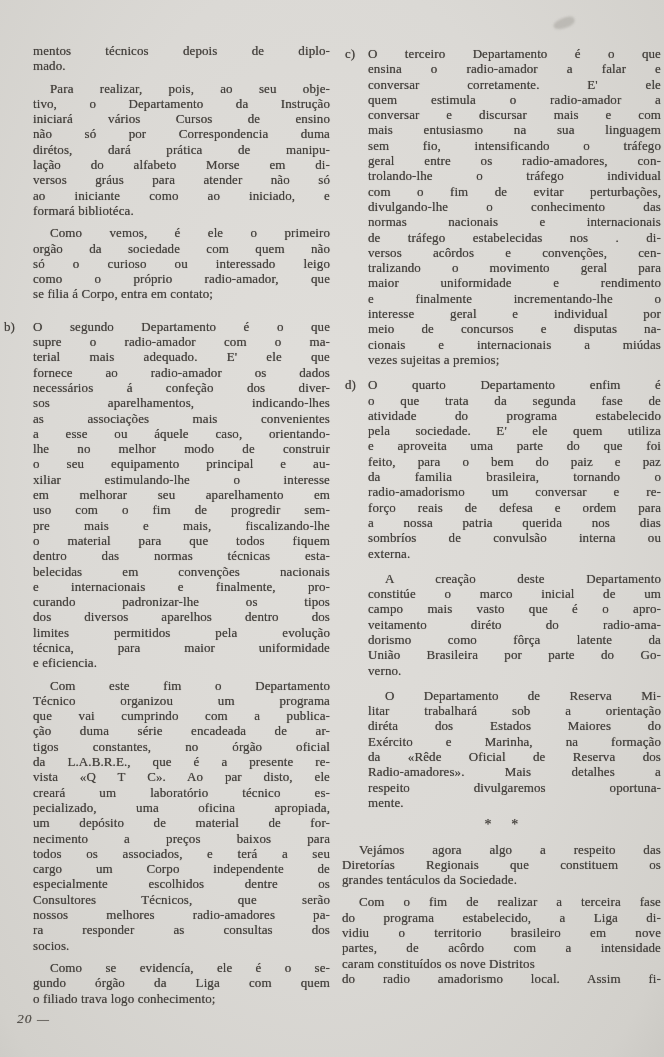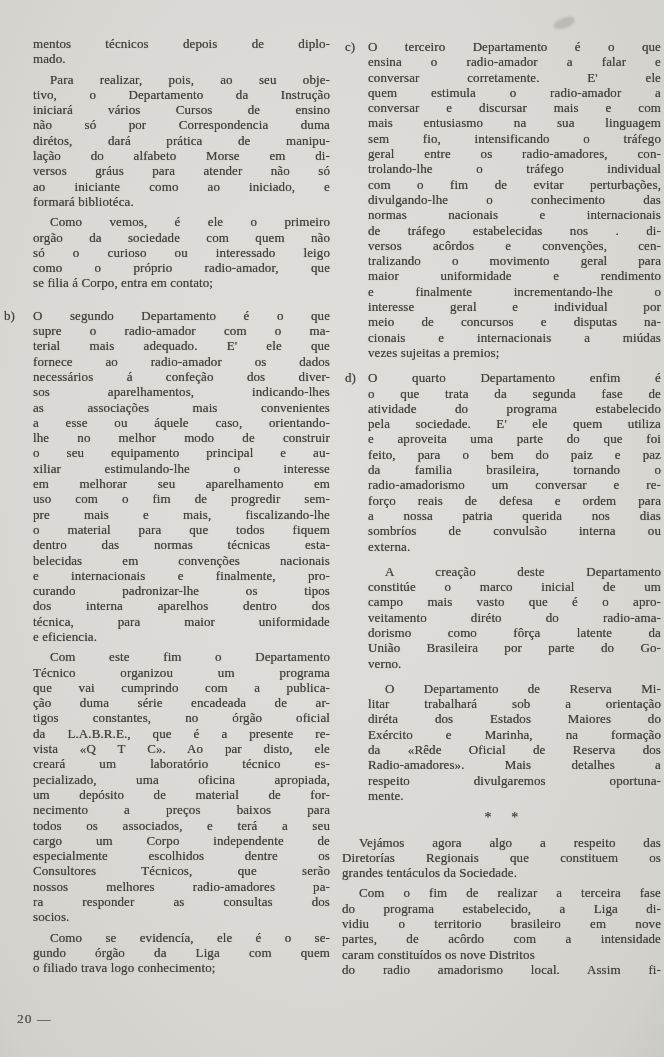--- a/index.html
+++ b/index.html
@@ -14,39 +14,40 @@
     color:#45423e;
   }
   .col{
     position:absolute;
     font-size:13px;line-height:15.3px;
     letter-spacing:.1px;
     text-shadow:0 0 .7px rgba(72,66,60,.75);
   }
   .col-left{left:33px;top:36px;width:297px;}
   .col-right{left:342px;top:39px;width:319px;}
-  .para{position:relative;margin:0 0 5px 0;}
+  .para{position:relative;margin:7px 0 5px 0;}
   .col-left .para.gap{margin-top:17px;}
   .col-right .para.gap{margin-top:10px;}
   .marker{position:absolute;top:0;}
   .col-left .marker{left:-29px;}
   .col-right .marker{left:3px;}
   .col-left .para.list .lines{margin-left:0;}
   .col-right .para.list .lines{margin-left:26px;}
   .line{text-align:justify;text-align-last:justify;}
   .line.last{text-align-last:left;}
   .line.fi{text-indent:17px;}
   .separator{
     text-align:center;word-spacing:16px;
     margin:7px 0 9px 0;font-size:14px;
   }
   .page-number{
     position:absolute;left:17px;top:1011px;
     font-size:13.5px;color:#54514c;letter-spacing:1px;
     text-shadow:0 0 .7px rgba(80,75,70,.7);
+    font-style:italic;
   }
   .smudge{
     position:absolute;left:553px;top:18px;width:22px;height:10px;
     border-radius:60% 40% 50% 50%;
     background:rgba(120,115,108,.28);
     transform:rotate(-18deg);
     filter:blur(1px);
   }
 </style>
 </head>
@@ -98,21 +99,22 @@
           <div class="line">o seu equipamento principal e au-</div>
           <div class="line">xiliar estimulando-lhe o interesse</div>
           <div class="line">em melhorar seu aparelhamento em</div>
           <div class="line">uso com o fim de progredir sem-</div>
           <div class="line">pre mais e mais, fiscalizando-lhe</div>
           <div class="line">o material para que todos fiquem</div>
           <div class="line">dentro das normas técnicas esta-</div>
           <div class="line">belecidas em convenções nacionais</div>
           <div class="line">e internacionais e finalmente, pro-</div>
           <div class="line">curando padronizar-lhe os tipos</div>
-          <div class="line">dos interna aparelhos dentro dos</div>
+          <div class="line">dos diversos aparelhos dentro dos</div>
+          <div class="line">limites permitidos pela evolução</div>
           <div class="line">técnica, para maior uniformidade</div>
           <div class="line last">e eficiencia.</div>
         </div>
       </div>
       <div class="para flush">
         <div class="lines">
           <div class="line fi">Com este fim o Departamento</div>
           <div class="line">Técnico organizou um programa</div>
           <div class="line">que vai cumprindo com a publica-</div>
           <div class="line">ção duma série encadeada de ar-</div>

